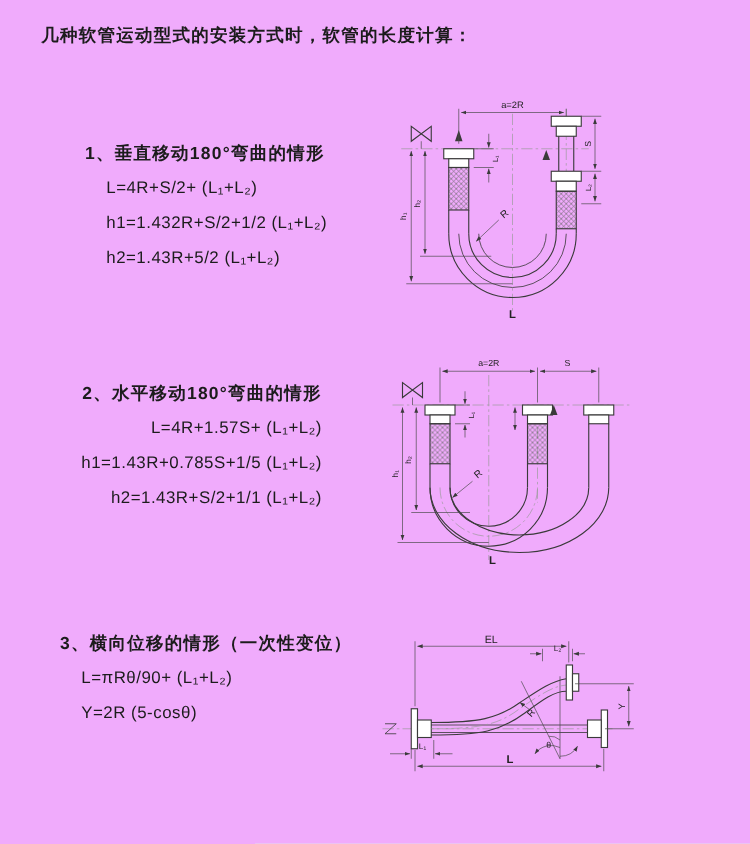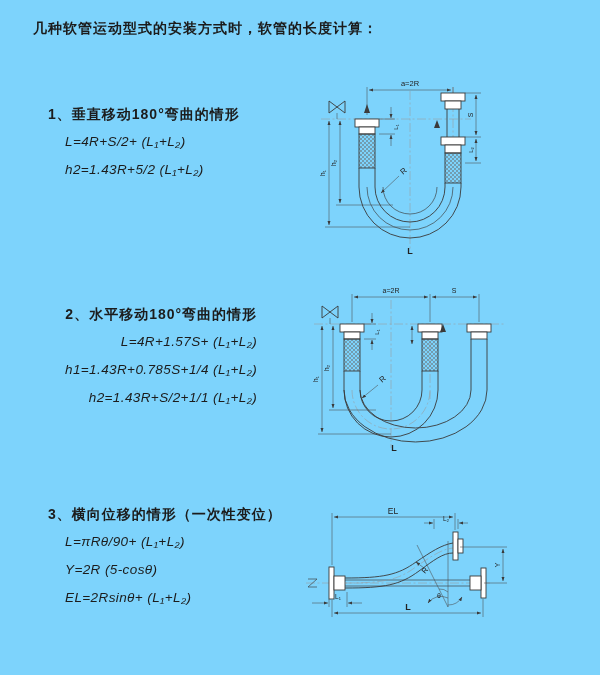--- a/index.html
+++ b/index.html
@@ -1,57 +1,57 @@
 <!DOCTYPE html>
 <html><head>
 <meta charset="utf-8">
 <style>
   html,body{margin:0;padding:0;background:#e8e8e8;}
-  .page{position:relative;width:600px;height:675px;background:#7dd3fc;overflow:hidden;
+  .page{position:relative;width:600px;height:675px;background:#f0abfc;overflow:hidden;
         font-family:"Liberation Sans","DejaVu Sans",sans-serif;color:#1c1c1c;}
   .title{position:absolute;left:33px;top:20px;font-size:14px;font-weight:bold;letter-spacing:1px;}
   .section{position:absolute;left:48px;}
-  .sec1{top:106px;} .sec2{top:306px;text-align:right;} .sec3{top:506px;}
+  .sec1{top:114px;margin-left:20px;} .sec2{top:306px;text-align:right;} .sec3{top:506px;}
   .heading{font-size:14px;font-weight:bold;letter-spacing:1px;white-space:nowrap;}
-  .formula{margin:10px 0 0 17px;font-size:13.5px;font-weight:500;letter-spacing:.4px;height:18px;white-space:nowrap;font-style:italic;}
+  .formula{margin:10px 0 0 17px;font-size:13.5px;font-weight:500;letter-spacing:.4px;height:18px;white-space:nowrap;}
   svg{position:absolute;}
   .d1{left:313px;top:75px;} .d2{left:306px;top:282px;} .d3{left:298px;top:495px;}
   .ln{fill:none;stroke:#3a3a3a;stroke-width:.9;}
   .th{fill:none;stroke:#3a3a3a;stroke-width:.65;}
   .dm{fill:none;stroke:#4a4a4a;stroke-width:.55;}
   .cl{fill:none;stroke:#9a9a9a;stroke-width:.55;stroke-dasharray:9 2.5 2 2.5;}
   .fit{fill:#fff;stroke:#3a3a3a;stroke-width:.9;}
   svg text{font-family:"Liberation Sans","DejaVu Sans",sans-serif;fill:#222;}
   .mk{fill:#3a3a3a;}
 </style>
 </head>
 <body>
 
 <div class="page">
 
   <div class="title">几种软管运动型式的安装方式时，软管的长度计算：</div>
 
   <div class="section sec1">
     <div class="heading">1、垂直移动180°弯曲的情形</div>
     <div class="formula">L=4R+S/2+ (L₁+L₂)</div>
+    <div class="formula">h1=1.432R+S/2+1/2 (L₁+L₂)</div>
     <div class="formula">h2=1.43R+5/2 (L₁+L₂)</div>
   </div>
 
   <div class="section sec2">
     <div class="heading">2、水平移动180°弯曲的情形</div>
     <div class="formula">L=4R+1.57S+ (L₁+L₂)</div>
-    <div class="formula">h1=1.43R+0.785S+1/4 (L₁+L₂)</div>
+    <div class="formula">h1=1.43R+0.785S+1/5 (L₁+L₂)</div>
     <div class="formula">h2=1.43R+S/2+1/1 (L₁+L₂)</div>
   </div>
 
   <div class="section sec3">
     <div class="heading">3、横向位移的情形（一次性变位）</div>
     <div class="formula">L=πRθ/90+ (L₁+L₂)</div>
     <div class="formula">Y=2R (5-cosθ)</div>
-    <div class="formula">EL=2Rsinθ+ (L₁+L₂)</div>
   </div>
 
   <svg class="d1" width="258" height="182" viewBox="0 0 258 182">
     <defs>
       <marker id="a1" viewBox="0 0 8 8" refX="7.5" refY="4" markerWidth="8" markerHeight="8" orient="auto-start-reverse">
         <path class="mk" d="M0,1.2 L8,4 L0,6.8 Z"></path>
       </marker>
       <pattern id="br1" width="4" height="4" patternUnits="userSpaceOnUse">
         <path d="M0,4 L4,0 M0,0 L4,4" stroke="#666" stroke-width="0.5"></path>
       </pattern>

